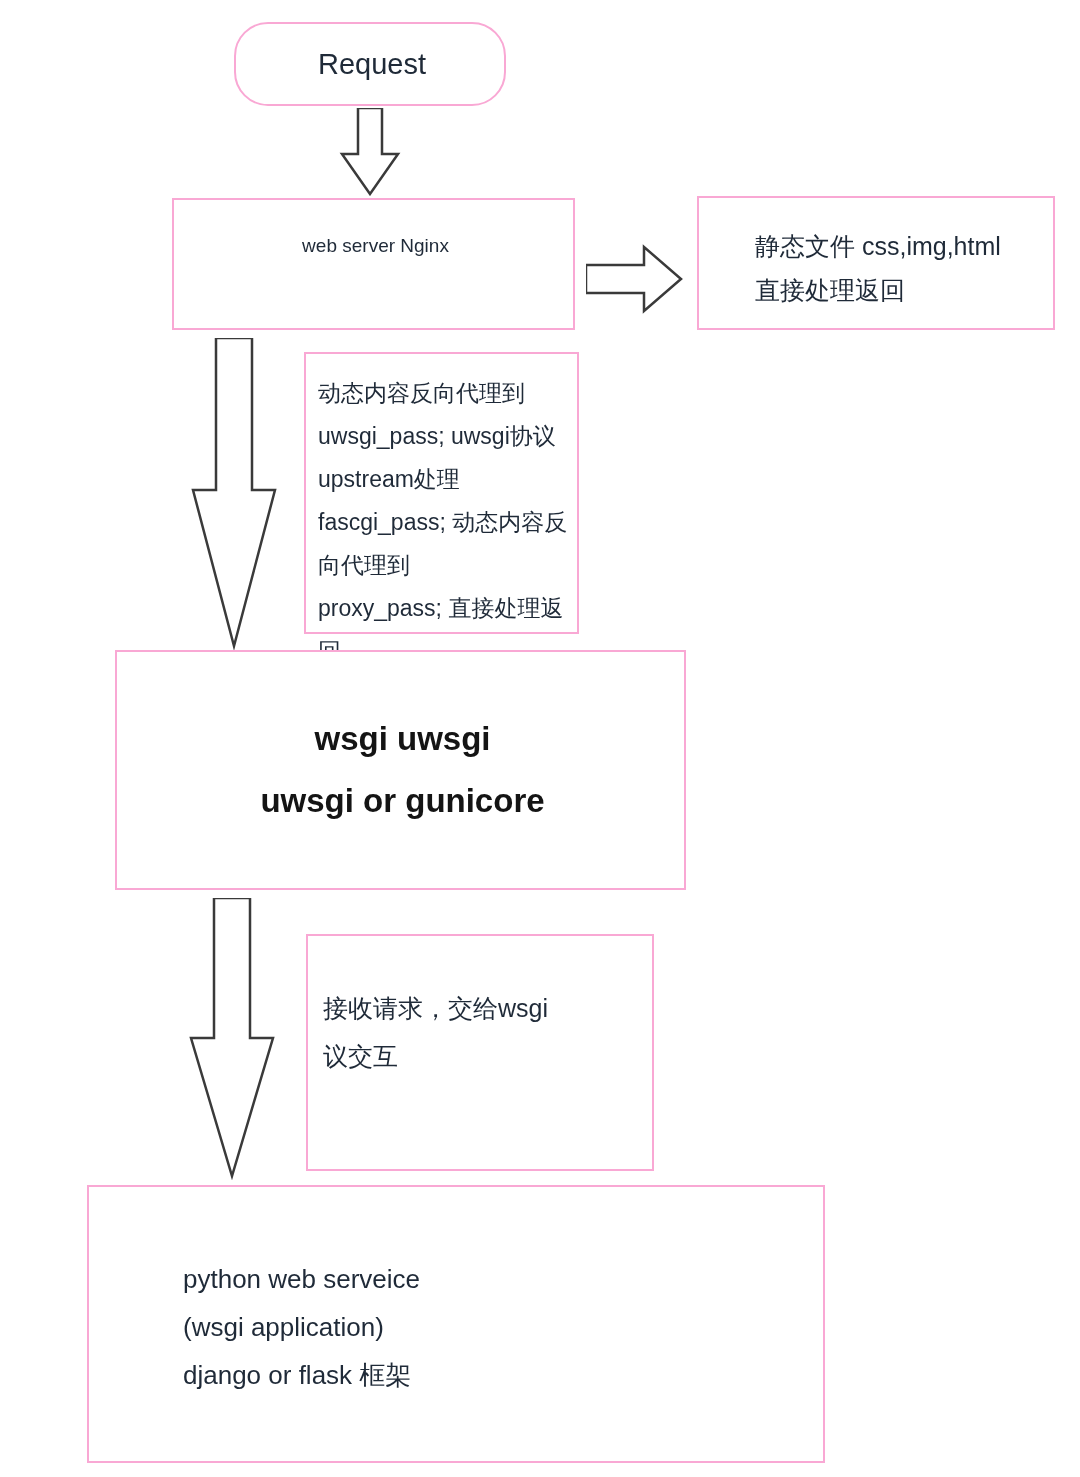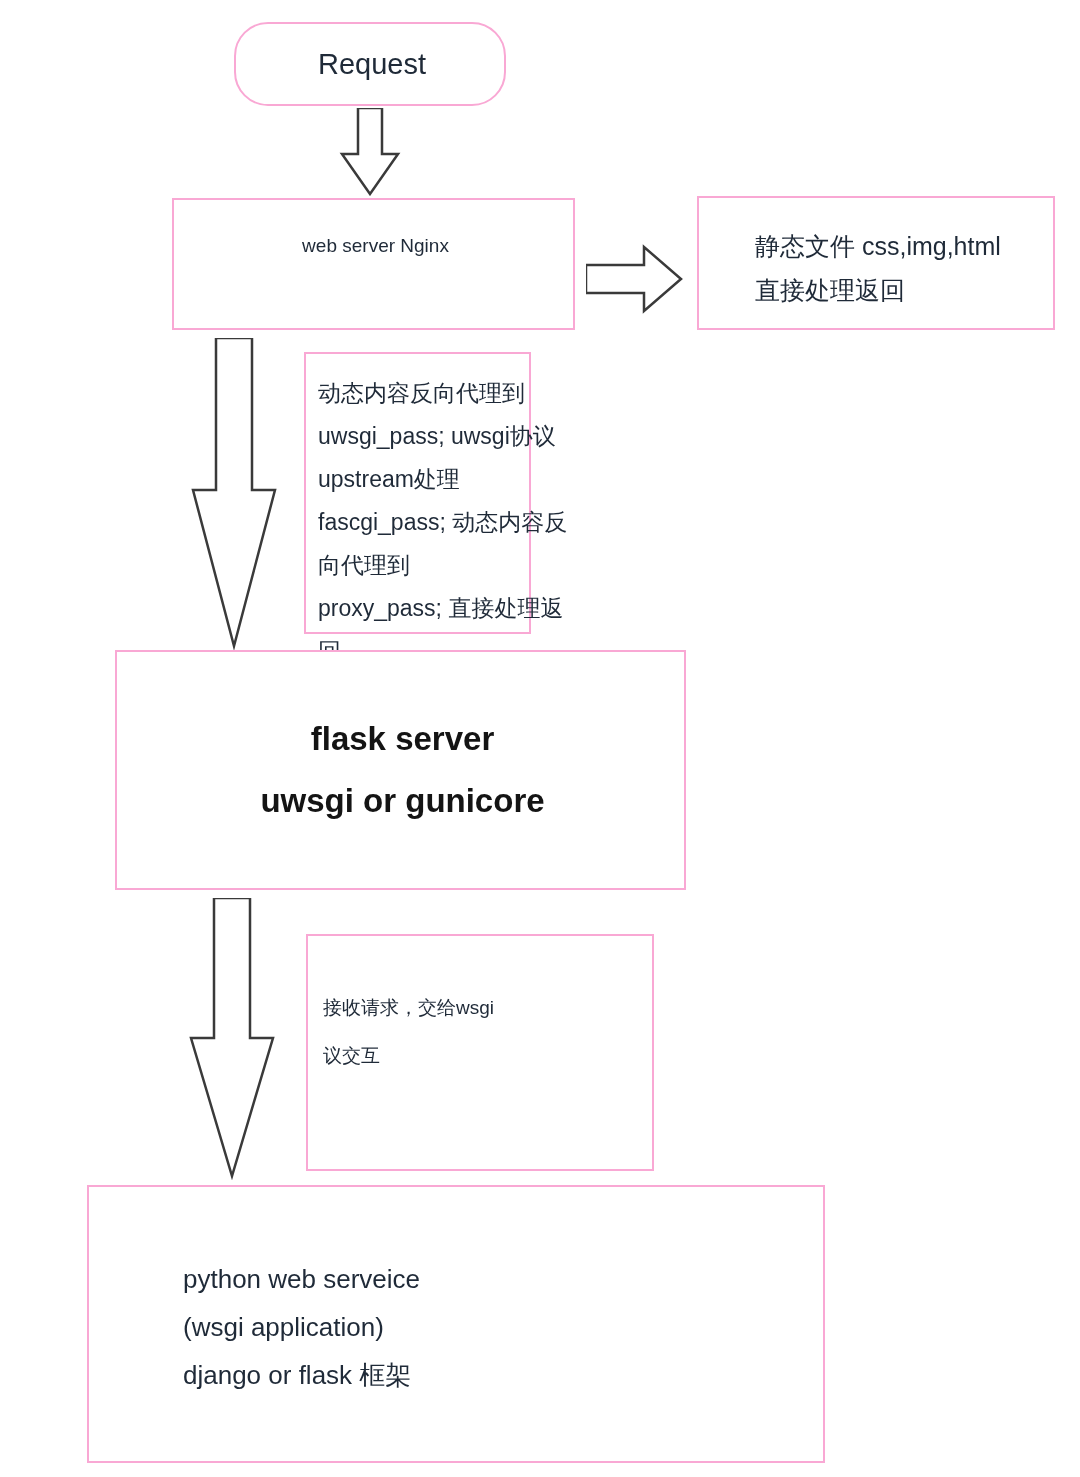--- a/index.html
+++ b/index.html
@@ -81,21 +81,21 @@
     font-size: 25px;
     line-height: 44px;
     color: #1f2a38;
     margin-left: 30px;
   }
 
   
   #node-note-upstream {
     left: 304px;
     top: 352px;
-    width: 227px;
+    width: 275px;
     height: 282px;
   }
   .note-lines {
     position: absolute;
     left: 12px;
     top: 18px;
     width: 260px;
     font-size: 23px;
     line-height: 43px;
     color: #1f2a38;
@@ -126,21 +126,21 @@
     left: 306px;
     top: 934px;
     width: 348px;
     height: 237px;
   }
   .note2-lines {
     position: absolute;
     left: 15px;
     top: 48px;
     width: 330px;
-    font-size: 19px;
+    font-size: 25px;
     line-height: 48px;
     color: #1f2a38;
   }
 
   
   #node-app {
     left: 87px;
     top: 1185px;
     width: 738px;
     height: 278px;
@@ -210,21 +210,21 @@
       <div>动态内容反向代理到</div>
       <div>uwsgi_pass; uwsgi协议</div>
       <div>upstream处理</div>
       <div>fascgi_pass; 动态内容反向代理到</div>
       <div>proxy_pass; 直接处理返回</div>
     </div>
   </div>
 
   <div class="node" id="node-wsgi">
     <div class="wsgi-lines">
-      <div>flask server</div>
+      <div>wsgi uwsgi</div>
       <div>uwsgi  or gunicore</div>
     </div>
   </div>
 
   <div class="arrow" id="arrow-wsgi-app">
     <svg width="88" height="282" viewBox="0 0 88 282">
       <polygon points="26,0 62,0 62,140 85,140 44,278 3,140 26,140" fill="#ffffff" stroke="#3a3a3a" stroke-width="2.5" stroke-linejoin="miter"></polygon>
     </svg>
   </div>
 

